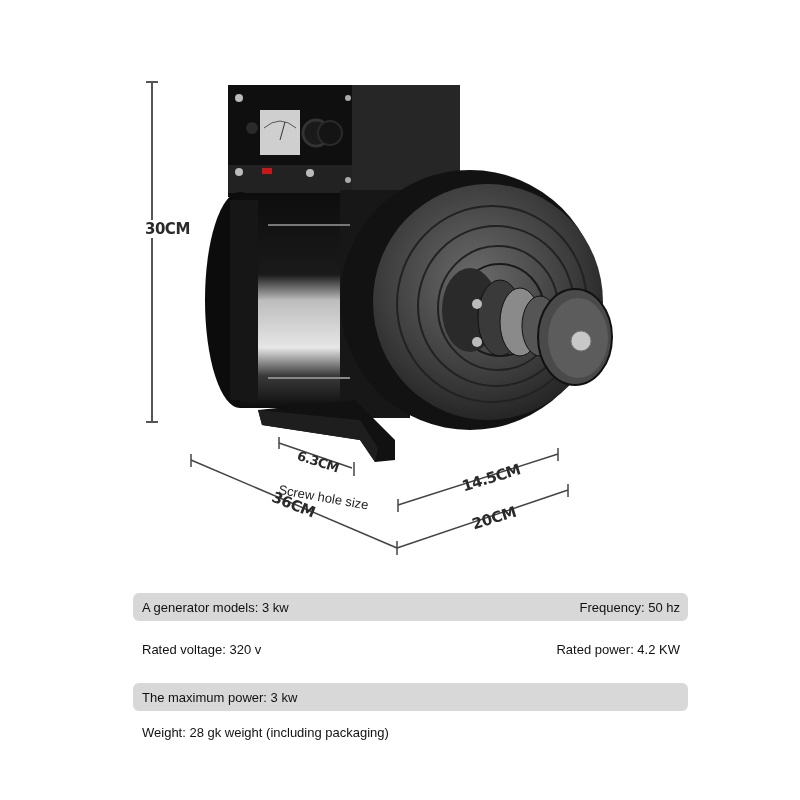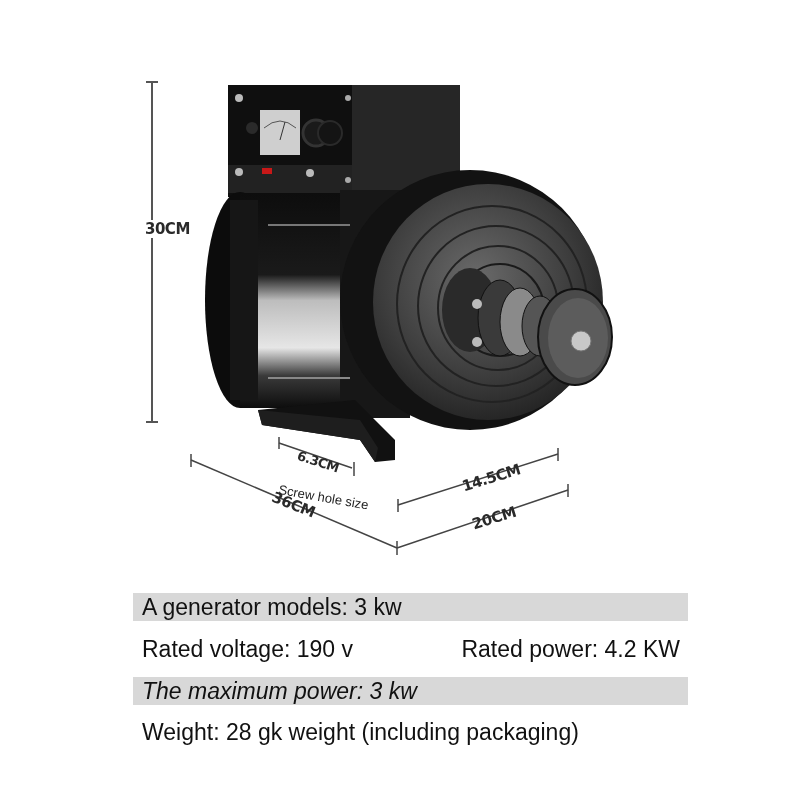--- a/index.html
+++ b/index.html
@@ -14,21 +14,21 @@
       transform-origin: left top;
     }
     .caption {
       position: absolute; font-family: "Liberation Sans", sans-serif; color: #222;
       font-size: 13px; white-space: nowrap; transform-origin: left top;
     }
     .specs { position: absolute; left: 0; top: 590px; width: 800px; }
     .spec-row {
       position: absolute; left: 133px; width: 555px; height: 28px;
       display: flex; align-items: center; justify-content: space-between;
-      font-size: 23px; color: #111; box-sizing: border-box; padding: 0 8px 0 9px;
+      font-size: 13px; color: #111; box-sizing: border-box; padding: 0 8px 0 9px; border-radius: 6px;
     }
     .spec-row.shaded { background: #d8d8d8; }
     .spec-row .left, .spec-row .right { white-space: nowrap; }
   </style>
 </head>
 <body>
 
 <div class="stage">
   <svg width="800" height="580" viewBox="0 0 800 580">
     <defs>
@@ -146,25 +146,26 @@
   <span class="dim-label" style="left:300px;top:448px;transform:rotate(18deg);font-size:13px;">6.3CM</span>
   <span class="dim-label" style="left:460px;top:478px;transform:rotate(-17deg);">14.5CM</span>
   <span class="dim-label" style="left:470px;top:516px;transform:rotate(-17deg);">20CM</span>
   <span class="dim-label" style="left:276px;top:488px;transform:rotate(22deg);">36CM</span>
   <span class="caption" style="left:280px;top:482px;transform:rotate(10deg);">Screw hole size</span>
 </div>
 
 <div class="specs">
   <div class="spec-row shaded" style="top:3px;">
     <span class="left">A generator models: 3 kw</span>
+    <span class="right">Frequency: 50 hz</span>
   </div>
   <div class="spec-row" style="top:45px;">
-    <span class="left">Rated voltage: 190 v</span>
+    <span class="left">Rated voltage: 320 v</span>
     <span class="right">Rated power: 4.2 KW</span>
   </div>
-  <div class="spec-row shaded" style="top:87px;font-style:italic;">
+  <div class="spec-row shaded" style="top:93px;">
     <span class="left">The maximum power: 3 kw</span>
   </div>
   <div class="spec-row" style="top:128px;">
     <span class="left">Weight: 28 gk weight (including packaging)</span>
     <span class="right"></span>
   </div>
 </div>
 
 </body></html>

